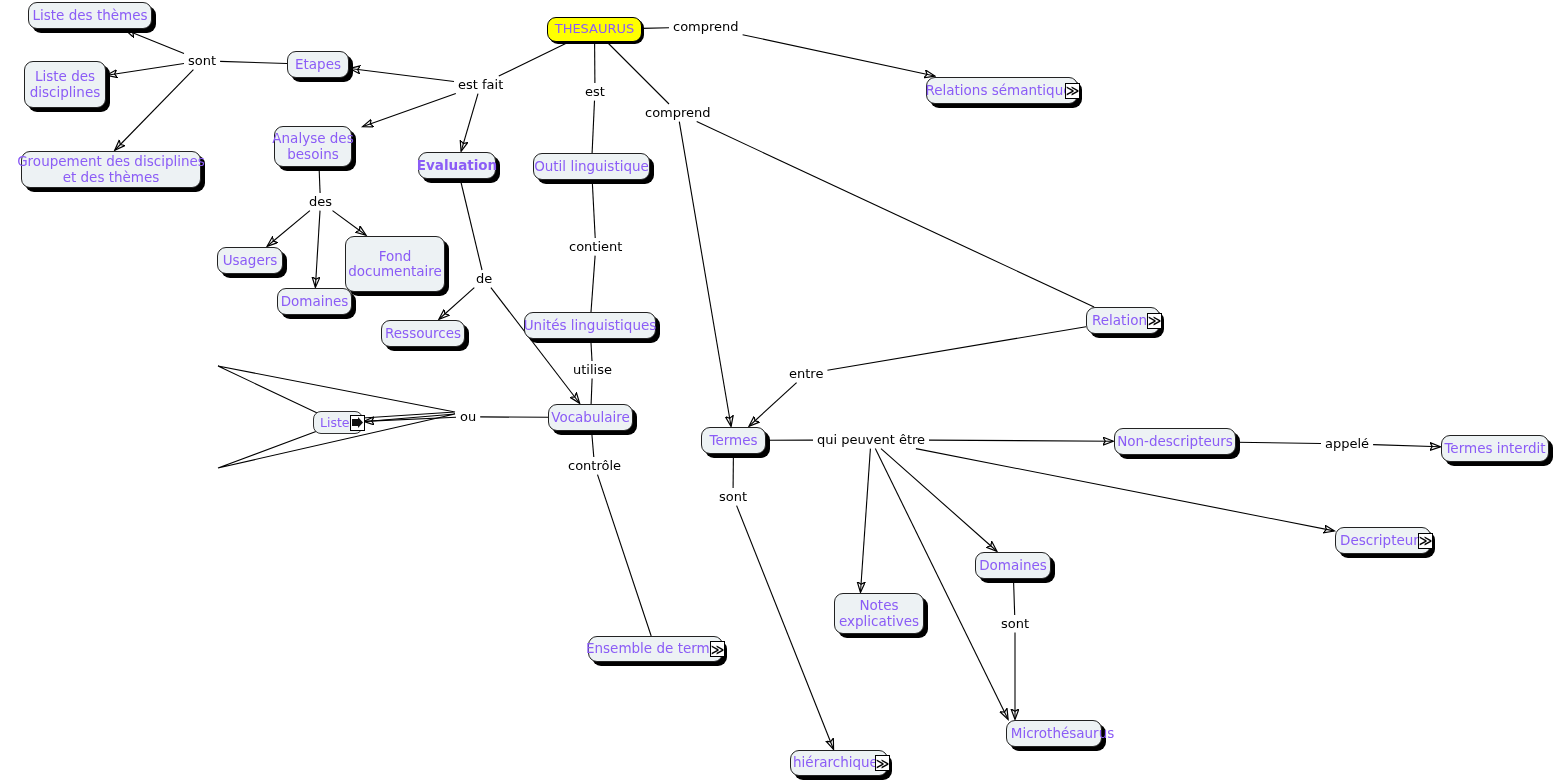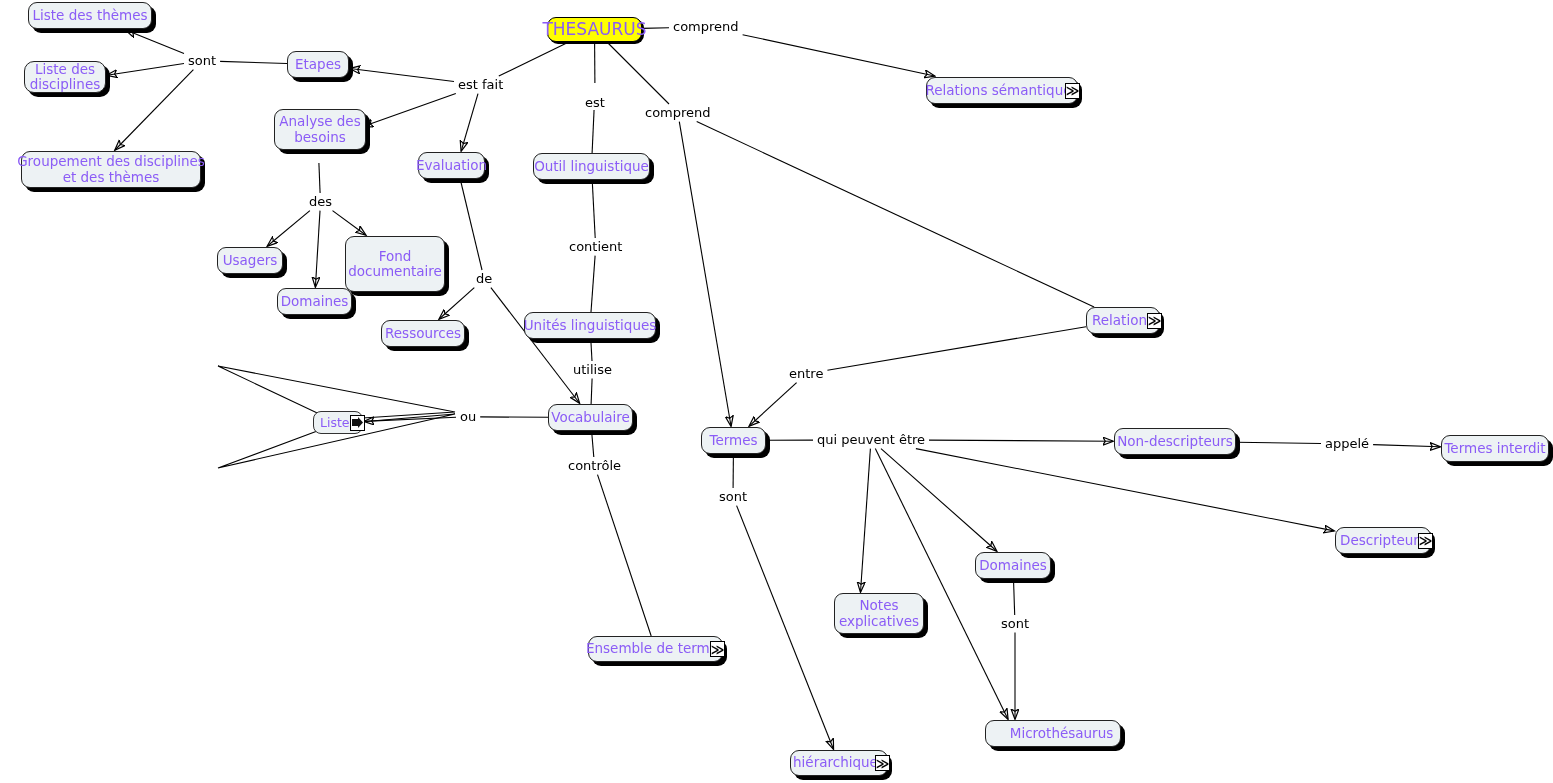--- a/index.html
+++ b/index.html
@@ -9,21 +9,21 @@
   svg.edges line,svg.edges path,svg.edges polyline{stroke:#000;fill:none;stroke-width:1.1;}
 
   
   .node{position:absolute;box-sizing:border-box;background:#edf2f4;
         border:1.3px solid #222;border-radius:9px;
         box-shadow:4px 4px 0 0 #000;
         display:flex;align-items:center;justify-content:center;
         text-align:center;color:#8b5cf6;font-size:13.5px;line-height:1.12;
         padding:2px 7px;white-space:pre;}
   .node.root{background:#ffff00;border-color:#000;border-width:1.6px;
-             box-shadow:2px 2px 0 0 #000;font-size:17px;}
+             box-shadow:2px 2px 0 0 #000;font-size:13px;}
   .node.plain{background:#edf2f4;border:1.2px solid #333;border-radius:8px;
               box-shadow:none;font-size:12.5px;}
 
   
   .lbl{position:absolute;background:#ffffff;color:#000;font-size:13px;
        line-height:1.05;white-space:pre;padding:0 2px;text-align:center;}
 
   
   .badge{position:absolute;width:15px;height:16px;box-sizing:border-box;
          background:#ffffff;border:1.2px solid #000;
@@ -91,28 +91,28 @@
       </g>
 
     <g>
       <path d="M455,412 L218,366 L332,420 Z" stroke="#000" stroke-width="1.1" fill="none"></path>
       <path d="M455,414 L218,468 L336,424 Z" stroke="#000" stroke-width="1.1" fill="none"></path>
     </g>
   </svg>
   <div id="node-layer">
       <div class="node root" style="left: 547px; top: 17px; width: 95px; height: 25px;">THESAURUS</div>
       <div class="node" style="left: 28px; top: 2px; width: 124px; height: 27px;">Liste des thèmes</div>
-      <div class="node" style="left: 24px; top: 61px; width: 82px; height: 32px; border-radius: 10px;">Liste des
+      <div class="node" style="left: 24px; top: 61px; width: 82px; height: 47px;">Liste des
 disciplines</div>
       <div class="node" style="left: 21px; top: 151px; width: 180px; height: 37px;">Groupement des disciplines
 et des thèmes</div>
       <div class="node" style="left: 287px; top: 51px; width: 62px; height: 27px;">Etapes</div>
-      <div class="node" style="left: 274px; top: 109px; width: 92px; height: 41px;">Analyse des
+      <div class="node" style="left: 274px; top: 126px; width: 78px; height: 41px;">Analyse des
 besoins</div>
-      <div class="node" style="left: 418px; top: 152px; width: 67px; height: 27px;">Evaluation</div>
+      <div class="node" style="left: 418px; top: 152px; width: 78px; height: 27px; font-weight: bold;">Evaluation</div>
       <div class="node" style="left: 217px; top: 247px; width: 66px; height: 27px;">Usagers</div>
       <div class="node" style="left: 277px; top: 288px; width: 75px; height: 27px;">Domaines</div>
       <div class="node" style="left: 345px; top: 236px; width: 100px; height: 56px;">Fond
 documentaire</div>
       <div class="node" style="left: 381px; top: 320px; width: 84px; height: 27px;">Ressources</div>
       <div class="node" style="left: 533px; top: 153px; width: 117px; height: 27px;">Outil linguistique</div>
       <div class="node" style="left: 524px; top: 312px; width: 132px; height: 27px;">Unités linguistiques</div>
       <div class="node" style="left: 548px; top: 404px; width: 85px; height: 27px;">Vocabulaire</div>
       <div class="node plain" style="left: 313px; top: 411px; width: 50px; height: 23px;">Listes</div>
       <div class="badge dark" style="left: 350px; top: 414.5px;">
@@ -125,28 +125,28 @@
       <div class="badge" style="left: 1065px; top: 82.5px;">≫</div>
       <div class="node" style="left: 1086px; top: 307px; width: 74px; height: 27px;">Relations</div>
       <div class="badge" style="left: 1147px; top: 312.5px;">≫</div>
       <div class="node" style="left: 1114px; top: 428px; width: 122px; height: 27px;">Non-descripteurs</div>
       <div class="node" style="left: 1441px; top: 435px; width: 108px; height: 27px;">Termes interdit</div>
       <div class="node" style="left: 1335px; top: 527px; width: 96px; height: 27px;">Descripteurs</div>
       <div class="badge" style="left: 1418px; top: 532.5px;">≫</div>
       <div class="node" style="left: 814px; top: 593px; width: 90px; height: 41px; margin-left: 20px;">Notes
 explicatives</div>
       <div class="node" style="left: 975px; top: 552px; width: 76px; height: 27px;">Domaines</div>
-      <div class="node" style="left: 985px; top: 720px; width: 136px; height: 27px; padding-left: 24px;">Microthésaurus</div>
+      <div class="node" style="left: 1006px; top: 720px; width: 96px; height: 27px; padding-left: 24px;">Microthésaurus</div>
       <div class="node" style="left: 790px; top: 750px; width: 98px; height: 26px;">hiérarchiques</div>
       <div class="badge" style="left: 875px; top: 755px;">≫</div>
     </div>
   <div id="label-layer">
       <div class="lbl" style="left: 186px; top: 54px;">sont</div>
       <div class="lbl" style="left: 456px; top: 78px;">est fait</div>
-      <div class="lbl" style="left: 583px; top: 85px; margin-top: 11px;">est</div>
+      <div class="lbl" style="left: 583px; top: 85px;">est</div>
       <div class="lbl" style="left: 671px; top: 20px;">comprend</div>
       <div class="lbl" style="left: 643px; top: 106px;">comprend</div>
       <div class="lbl" style="left: 307px; top: 195px;">des</div>
       <div class="lbl" style="left: 474px; top: 272px;">de</div>
       <div class="lbl" style="left: 567px; top: 240px;">contient</div>
       <div class="lbl" style="left: 571px; top: 363px;">utilise</div>
       <div class="lbl" style="left: 566px; top: 459px;">contrôle</div>
       <div class="lbl" style="left: 458px; top: 410px;">ou</div>
       <div class="lbl" style="left: 787px; top: 367px;">entre</div>
       <div class="lbl" style="left: 815px; top: 433px;">qui peuvent être</div>

